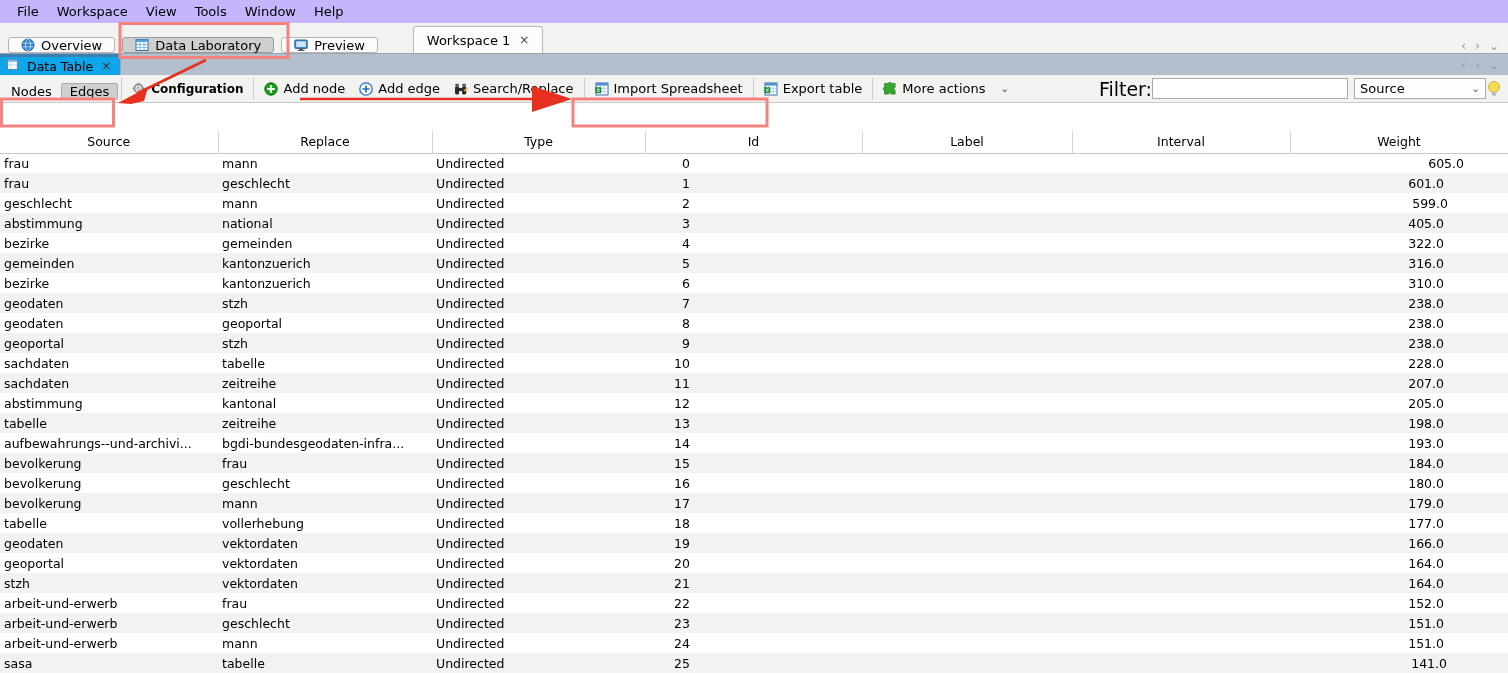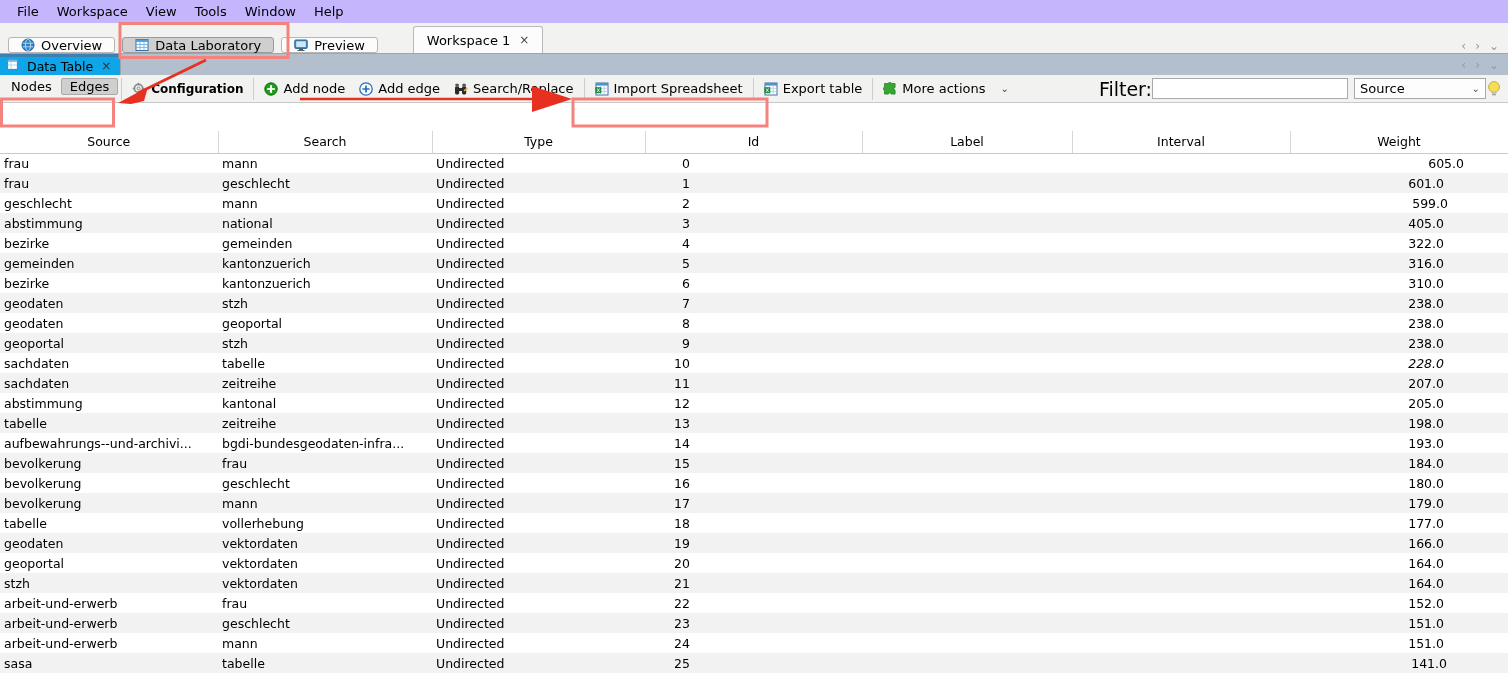--- a/index.html
+++ b/index.html
@@ -105,21 +105,21 @@
 
   
   .toolbar {
     height: 28px;
     background: #f2f2f0;
     border-bottom: 1px solid #c8c8c8;
     display: flex;
     align-items: center;
     position: relative;
   }
-  .segbtns { display: flex; align-items: flex-start; height: 22px; margin-left: 2px; }
+  .segbtns { display: flex; align-items: flex-end; height: 22px; margin-left: 2px; }
   .segbtn {
     display: flex; align-items: center;
     padding: 0 8px;
     font-size: 13px;
     background: transparent;
     border: 1px solid transparent;
     white-space: nowrap;
   }
   .segbtn.on { background: #cfcfcf; border-color: #aaa; border-radius: 2px; }
   .tsep { width: 1px; height: 22px; background: #cdcdcd; margin: 0 3px; }
@@ -399,21 +399,21 @@
             <col style="width:214px">
             <col style="width:213px">
           <col style="width:217px">
             <col style="width:210px">
             <col style="width:218px">
             <col style="width:218px">
         </colgroup>
         <thead>
           <tr>
             <th>Source</th>
-            <th>Search</th>
+            <th>Replace</th>
             <th>Type</th>
             <th>Id</th>
             <th>Label</th>
             <th>Interval</th>
             <th>Weight</th>
           </tr>
         </thead>
         <tbody>
             <tr class="even">
               <td>frau</td>
@@ -505,21 +505,21 @@
               <td></td>
               <td class="num" style="padding-right: 64px;">238.0</td>
             </tr>
             <tr class="even">
               <td>sachdaten</td>
               <td>tabelle</td>
               <td>Undirected</td>
               <td class="num" style="padding-right: 172px;">10</td>
               <td></td>
               <td></td>
-              <td class="num" style="padding-right: 64px; font-style: italic;">228.0</td>
+              <td class="num" style="padding-right: 64px;">228.0</td>
             </tr>
             <tr class="odd">
               <td>sachdaten</td>
               <td>zeitreihe</td>
               <td>Undirected</td>
               <td class="num" style="padding-right: 172px; margin-top: 40px;">11</td>
               <td></td>
               <td></td>
               <td class="num" style="padding-right: 64px;">207.0</td>
             </tr>

